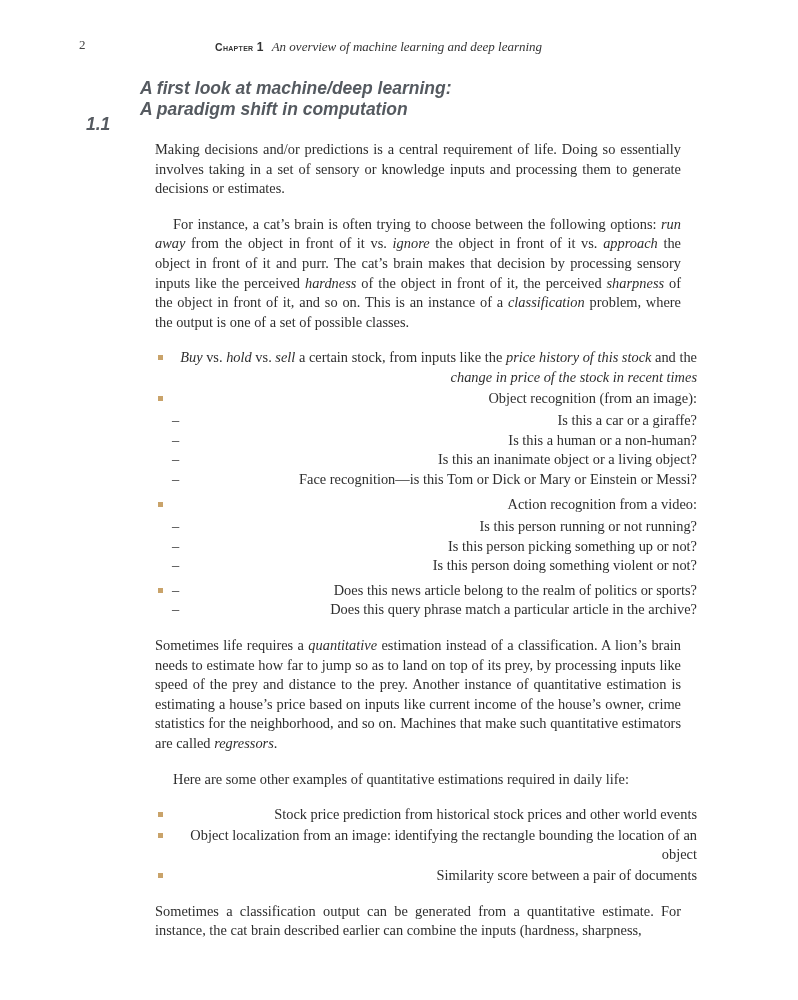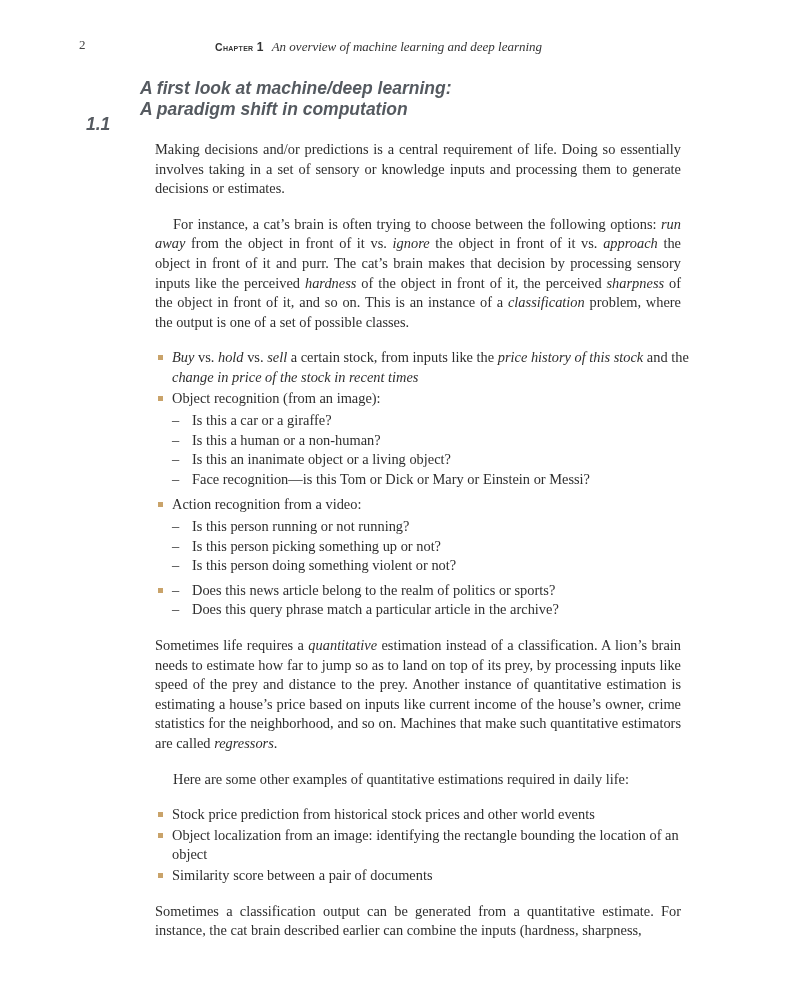--- a/index.html
+++ b/index.html
@@ -16,21 +16,21 @@
     .section-head { position: absolute; top: 78px; left: 86px; font-family: "Liberation Sans", sans-serif; font-weight: bold; font-style: italic; color: #555a60; font-size: 17.5px; line-height: 21px; }
     .section-num { position: absolute; left: 0; top: 8px; margin-top: 28px; }
     .section-title { position: absolute; left: 54px; top: 0; white-space: nowrap; }
 
     .body { position: absolute; left: 139px; top: 124px; width: 558px; font-family: "Liberation Serif", serif; font-size: 14.4px; line-height: 19.6px; color: #2e2e2e; text-align: justify; }
     .body p { margin: 16px; }
     .body p.indent { text-indent: 18px; }
     .body em { font-style: italic; }
 
     ul.bullets { list-style: none; margin: 3px 0 3px 0; padding: 0 0 0 33px; }
-    ul.bullets > li { position: relative; margin: 0 0 1px 0; text-align: left; }
+    ul.bullets > li { position: relative; margin: 0 0 1px 0; text-align: right; }
     ul.bullets > li .bullet { position: absolute; left: -14px; top: 7px; width: 5px; height: 5px; background: #c9a36a; }
     ul.dashes { list-style: none; margin: 3px 0 5px 0; padding: 0 0 0 20px; }
     ul.dashes > li { position: relative; }
     ul.dashes > li .dash { position: absolute; left: -20px; top: 0; }
   </style>
 </head>
 <body>
 
 <div class="page">
 

